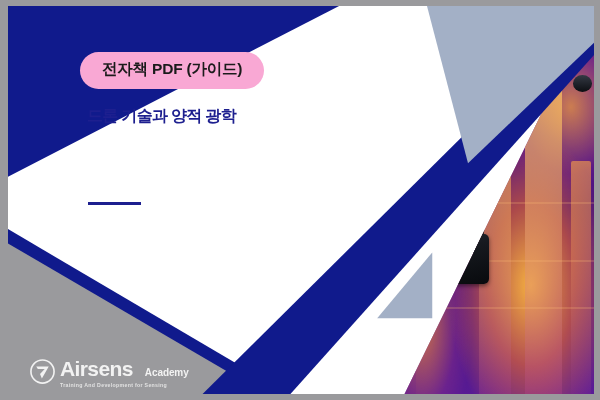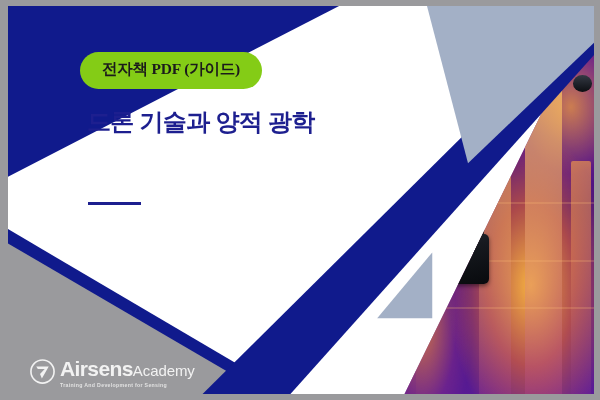--- a/index.html
+++ b/index.html
@@ -165,50 +165,50 @@
     left:0; top:0; width:100%; height:100%;
     background:#a3b0c6;
     clip-path: polygon(72.4% 63.5%, 72.4% 80.5%, 63.0% 80.5%);
   }
 
   
   .badge {
     position:absolute; left:72px; top:46px;
     display:inline-flex; align-items:center; justify-content:center;
     padding:7px 22px 9px;
-    background:#84cc16; border-radius:20px;
+    background:#f9a8d4; border-radius:20px;
     font-size:15.5px; font-weight:bold; color:#1b1b1b;
-    letter-spacing:-.2px; white-space:nowrap;font-family:Liberation Serif, serif;
+    letter-spacing:-.2px; white-space:nowrap;
   }
   .title {
     position:absolute; left:79px; top:98px;
     width:300px;
-    font-size:24px; font-weight:bold; color:#1d1f8f;
+    font-size:16px; font-weight:bold; color:#1d1f8f;
     line-height:1.52; letter-spacing:-.7px;
   }
   .title .line { display:block; white-space:nowrap; }
   .rule {
     position:absolute; left:80px; top:196px;
     width:53px; height:3px; background:#1d1f8f;
   }
 
   
   .logo {
     position:absolute; left:22px; top:352px;
     display:flex; align-items:flex-start; gap:5px;
   }
   .logo-mark { width:25px; height:25px; flex:none; margin-top:1px; }
   .logo-text-wrap { display:flex; flex-direction:column; }
-  .logo-row { display:flex; align-items:baseline; gap:0; }
+  .logo-row { display:flex; align-items:baseline; gap:12px; }
   .logo-word {
     font-size:21px; font-weight:bold; color:#f2f2f2;
     letter-spacing:-.6px; line-height:1;
   }
   .logo-sub {
-    font-size:15px; font-weight:normal; color:#f2f2f2;
+    font-size:10px; font-weight:bold; color:#f2f2f2;
     letter-spacing:-.1px; line-height:1;
   }
   .logo-tagline {
     margin-top:3px;
     font-size:5.2px; font-weight:bold; color:#e2e2e2;
     letter-spacing:.32px; white-space:nowrap;
   }
 </style>
 </head>
 <body>

